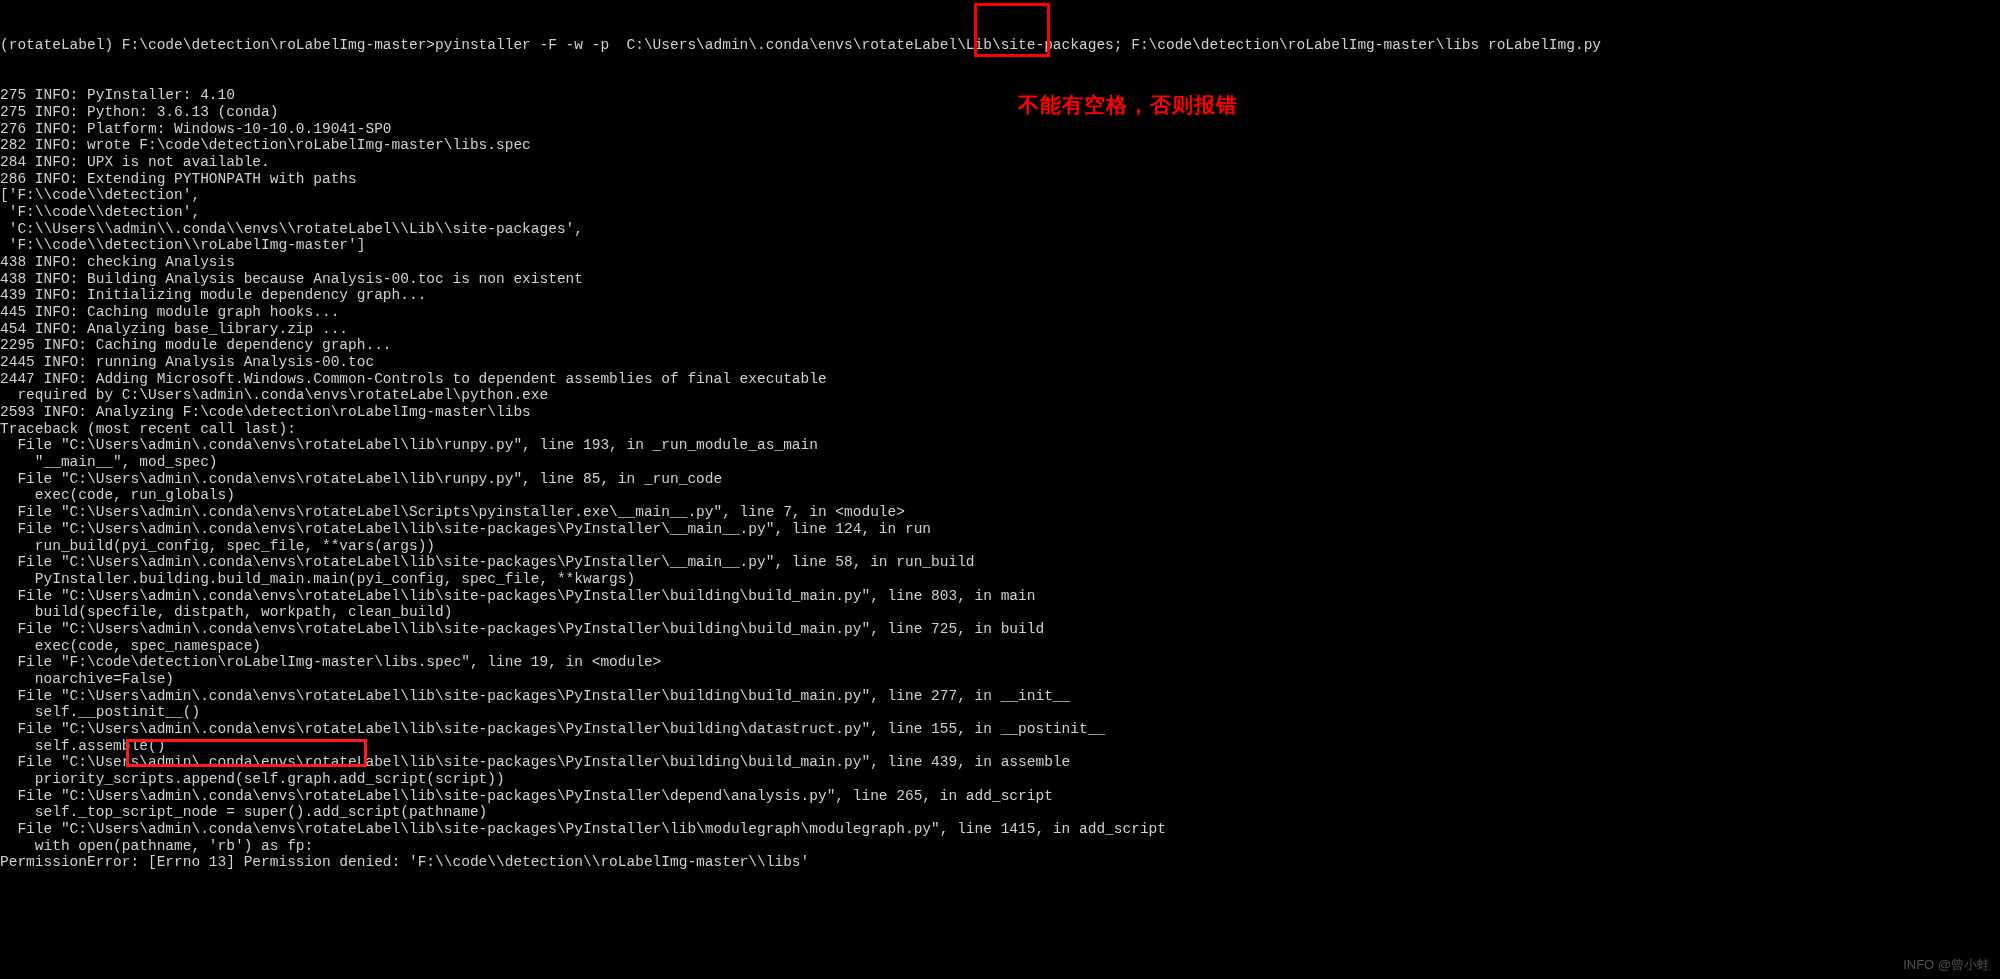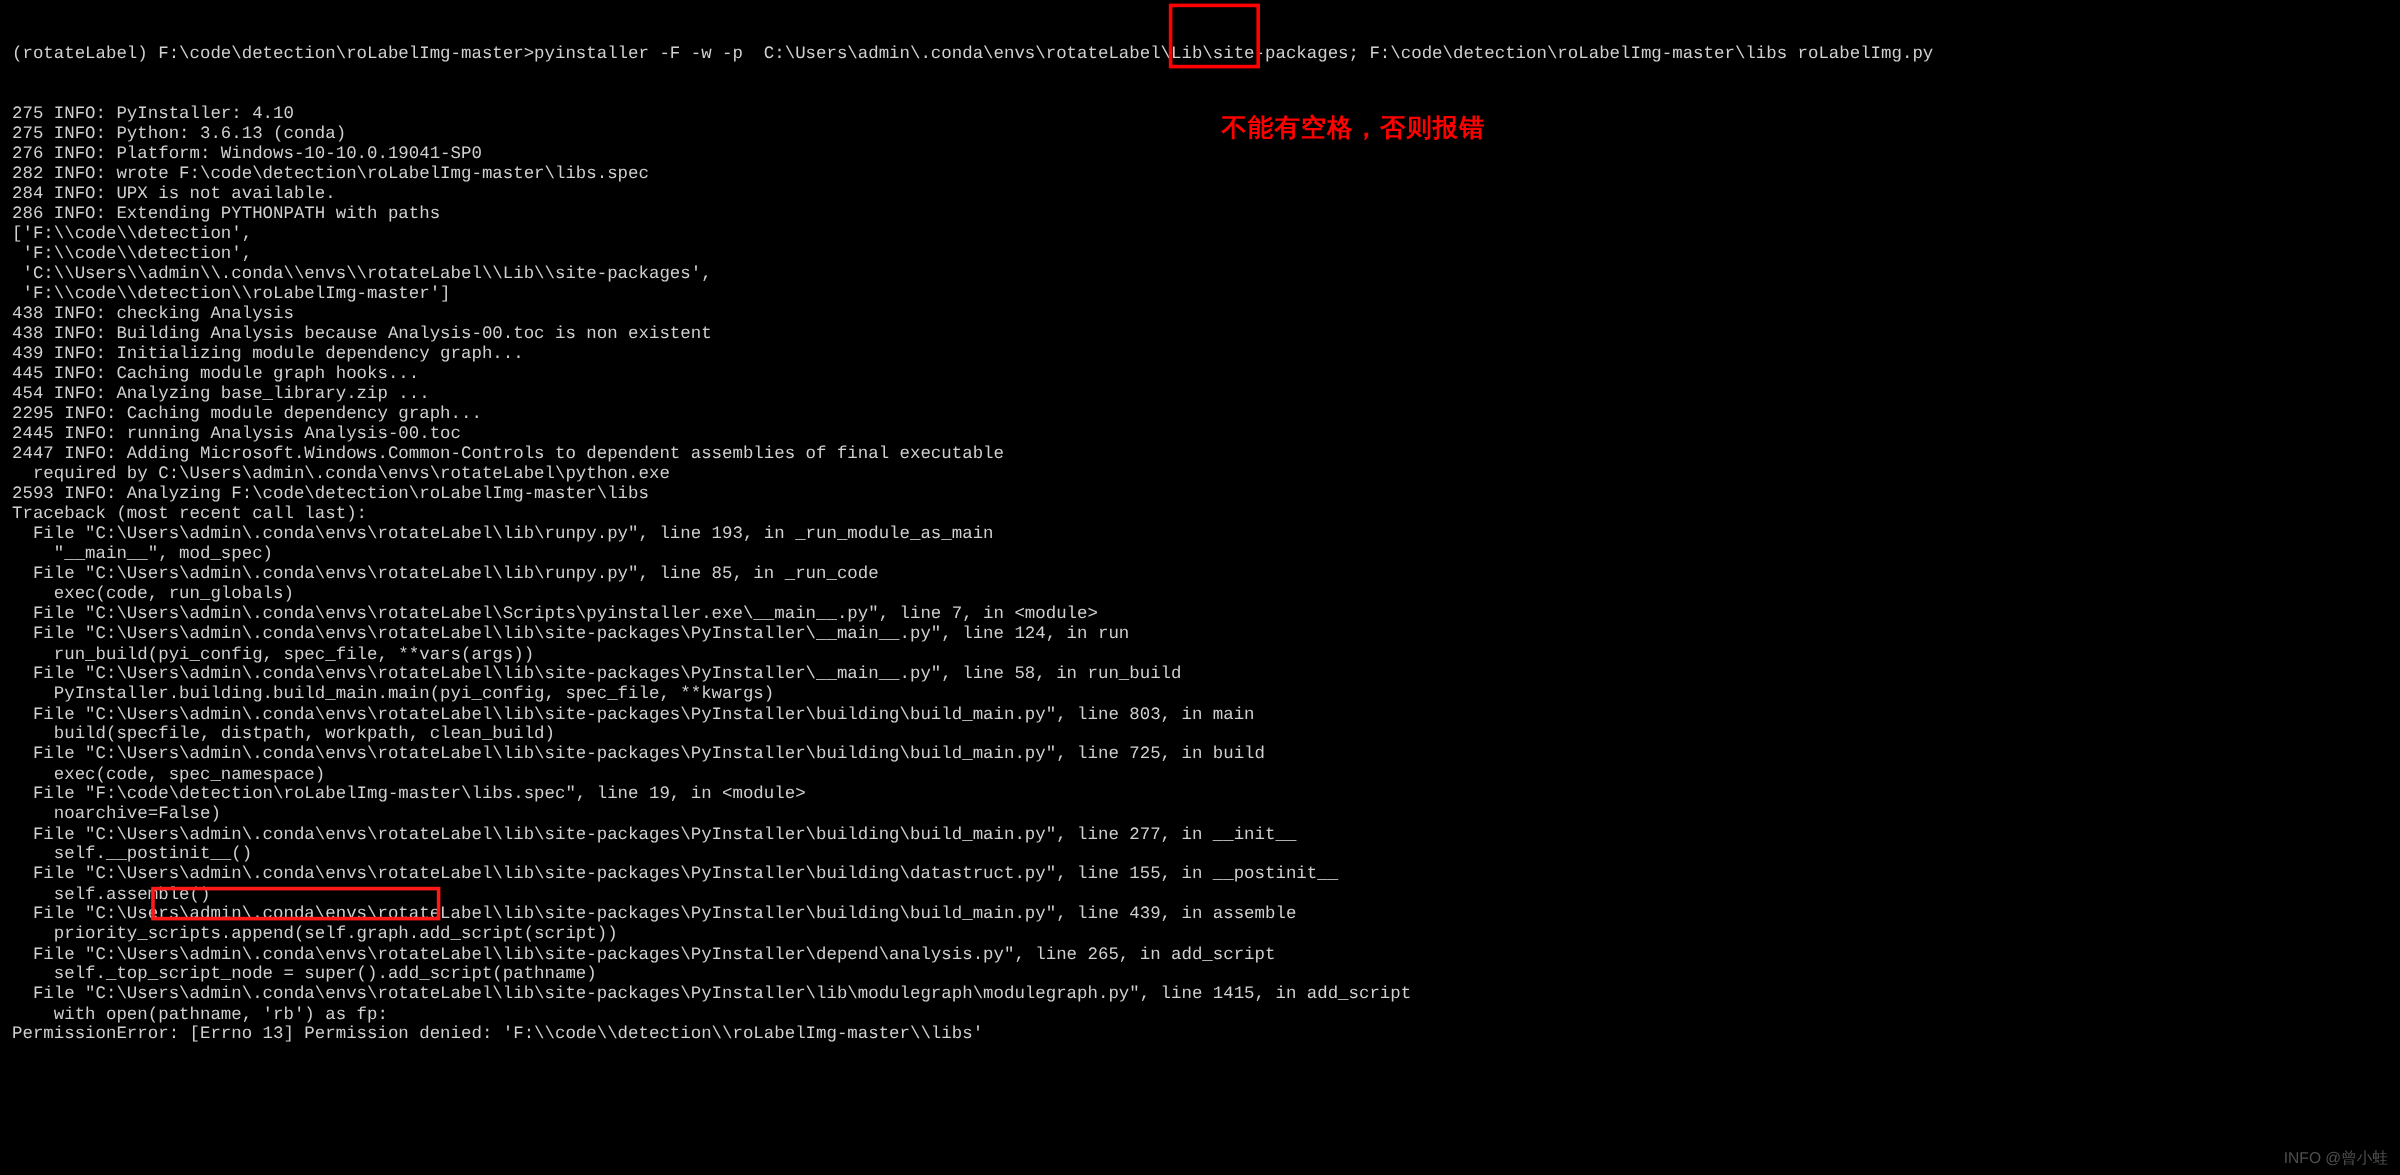--- a/index.html
+++ b/index.html
@@ -8,21 +8,21 @@
     background: #000;
     color: #d0d0d0;
     font-family: "Consolas", "Courier New", monospace;
     font-size: 14.5px;
     line-height: 1.15;
     width: 2000px;
     height: 979px;
     overflow: hidden;
   }
   .terminal {
-    padding: 4px 10px;
+    padding: 4px 0;
     white-space: pre;
     position: relative;
   }
   .line {
     white-space: pre;
   }
   .highlight-box-1 {
     position: absolute;
     border: 3px solid #ff0000;
     background: transparent;
@@ -30,21 +30,21 @@
   }
   .highlight-box-2 {
     position: absolute;
     border: 3px solid #ff1a1a;
     background: transparent;
     pointer-events: none;
   }
   .annotation {
     position: absolute;
     color: #ff0000;
-    font-family: Liberation Sans, sans-serif;
+    font-family: Liberation Mono, monospace;
     font-size: 21px;
     font-weight: bold;
     letter-spacing: 1px;
   }
   .watermark {
     position: absolute;
     right: 10px;
     bottom: 6px;
     color: #6a6a6a;
     font-family: Arial, sans-serif;

